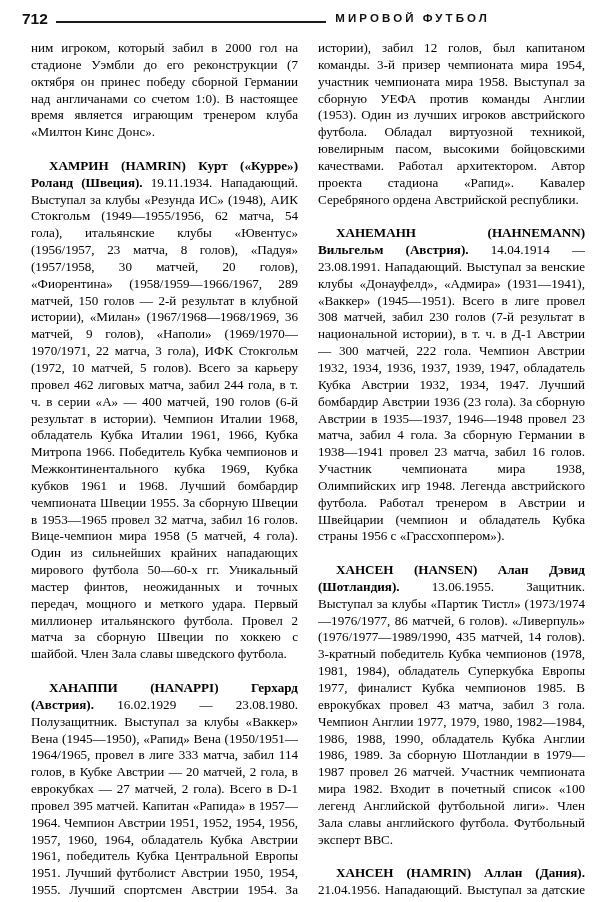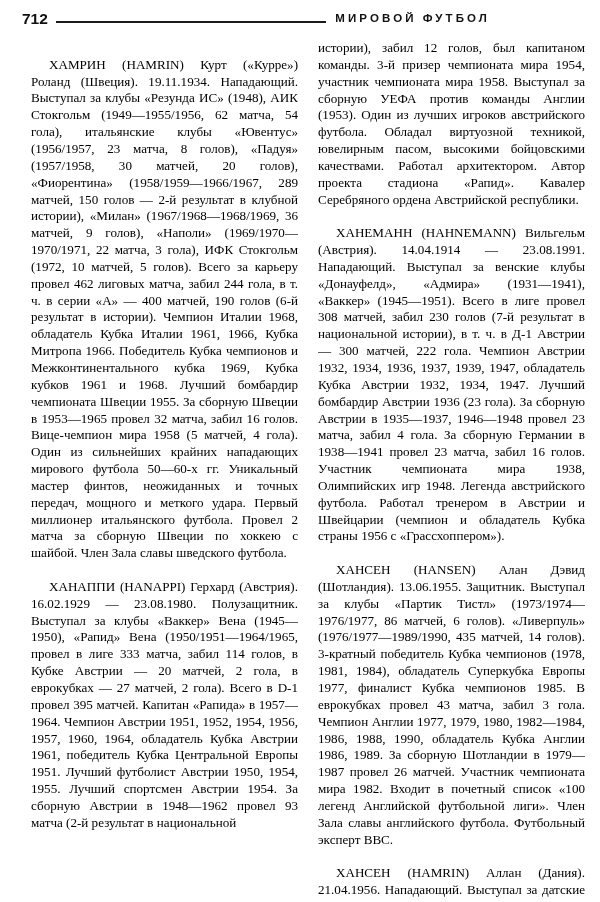--- a/index.html
+++ b/index.html
@@ -87,38 +87,39 @@
     text-indent: 0;
     hyphens: manual;
     word-spacing: 0px;
   }
   p.entry {
     text-indent: 18px;
     margin-top: 16.8px;
   }
   p.cont { text-indent: 0; }
   .nm {
-    font-weight: normal;
+    font-weight: bold;
   }
 </style>
 </head>
 <body>
 
 <div class="page">
 
   <div class="running-head">
     <span class="folio">712</span>
     <span class="head-rule"></span>
     <span class="head-title">МИРОВОЙ ФУТБОЛ</span>
   </div>
 
   <div class="columns">
 
     <div class="col col-left">
 
+      <p class="para cont"><span>ним игроком, который забил в 2000 гол на стадионе Уэмбли до его реконструкции (7 октября он принес победу сборной Германии над англичанами со счетом 1:0). В настоящее время является играющим тренером клуба «Милтон Кинс Донс».</span></p>
 
       <p class="para entry"><span class="nm">ХАМРИН (HAMRIN) Курт («Курре») Роланд (Швеция).</span><span> 19.11.1934. Нападающий. Выступал за клубы «Резунда ИС» (1948), АИК Стокгольм (1949—1955/1956, 62 матча, 54 гола), итальянские клубы «Ювентус» (1956/1957, 23 матча, 8 голов), «Падуя» (1957/1958, 30 матчей, 20 голов), «Фиорентина» (1958/1959—1966/1967, 289 матчей, 150 голов — 2-й результат в клубной истории), «Милан» (1967/1968—1968/1969, 36 матчей, 9 голов), «Наполи» (1969/1970—1970/1971, 22 матча, 3 гола), ИФК Стокгольм (1972, 10 матчей, 5 голов). Всего за карьеру провел 462 лиговых матча, забил 244 гола, в т. ч. в серии «А» — 400 матчей, 190 голов (6-й результат в истории). Чемпион Италии 1968, обладатель Кубка Италии 1961, 1966, Кубка Митропа 1966. Победитель Кубка чемпионов и Межконтинентального кубка 1969, Кубка кубков 1961 и 1968. Лучший бомбардир чемпионата Швеции 1955. За сборную Швеции в 1953—1965 провел 32 матча, забил 16 голов. Вице-чемпион мира 1958 (5 матчей, 4 гола). Один из сильнейших крайних нападающих мирового футбола 50—60-х гг. Уникальный мастер финтов, неожиданных и точных передач, мощного и меткого удара. Первый миллионер итальянского футбола. Провел 2 матча за сборную Швеции по хоккею с шайбой. Член Зала славы шведского футбола.</span></p>
 
       <p class="para entry"><span class="nm">ХАНАППИ (HANAPPI) Герхард (Австрия).</span><span> 16.02.1929 — 23.08.1980. Полузащитник. Выступал за клубы «Ваккер» Вена (1945—1950), «Рапид» Вена (1950/1951—1964/1965, провел в лиге 333 матча, забил 114 голов, в Кубке Австрии — 20 матчей, 2 гола, в еврокубках — 27 матчей, 2 гола). Всего в D-1 провел 395 матчей. Капитан «Рапида» в 1957—1964. Чемпион Австрии 1951, 1952, 1954, 1956, 1957, 1960, 1964, обладатель Кубка Австрии 1961, победитель Кубка Центральной Европы 1951. Лучший футболист Австрии 1950, 1954, 1955. Лучший спортсмен Австрии 1954. За сборную Австрии в 1948—1962 провел 93 матча (2-й результат в национальной</span></p>
 
     </div>
 
     <div class="col col-right">
 
       <p class="para cont"><span>истории), забил 12 голов, был капитаном команды. 3-й призер чемпионата мира 1954, участник чемпионата мира 1958. Выступал за сборную УЕФА против команды Англии (1953). Один из лучших игроков австрийского футбола. Обладал виртуозной техникой, ювелирным пасом, высокими бойцовскими качествами. Работал архитектором. Автор проекта стадиона «Рапид». Кавалер Серебряного ордена Австрийской республики.</span></p>

